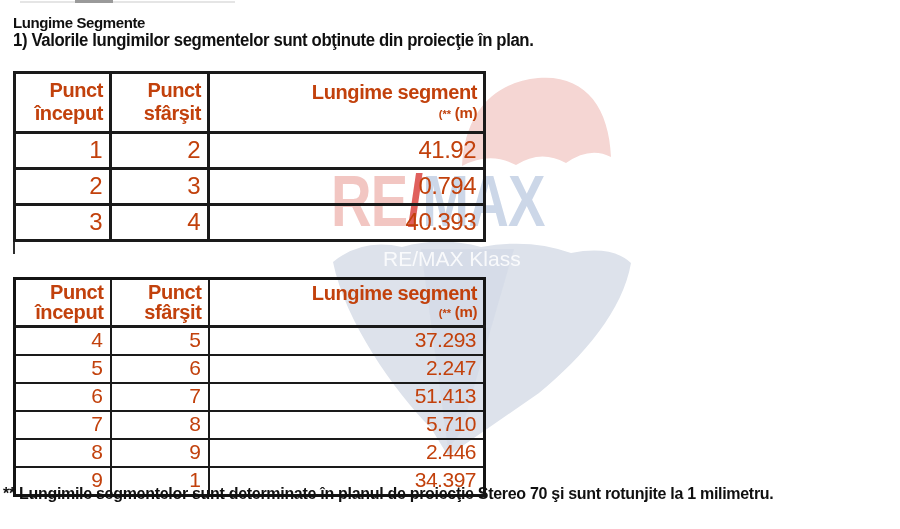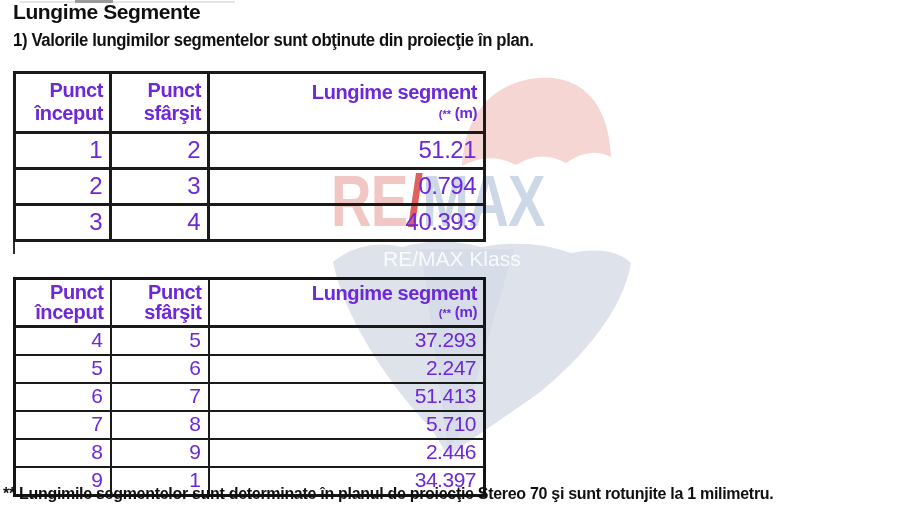--- a/index.html
+++ b/index.html
@@ -8,30 +8,30 @@
 
   
   .wm{position:absolute;left:0;top:0;width:900px;height:529px;z-index:0;}
 
   
   .artifact{position:absolute;background:#9a9a9a;}
   .artifact.faint{background:#cfcfcf;opacity:.55;}
   .tick{position:absolute;background:#2e2e2e;}
 
   
-  .title{position:absolute;left:13px;top:0;font-size:21px;font-weight:bold;
+  .title{position:absolute;left:13px;top:14px;font-size:15px;font-weight:bold;
          letter-spacing:-0.4px;white-space:nowrap;z-index:2;}
   .subtitle{position:absolute;left:13px;top:30px;font-size:18px;font-weight:bold;
          letter-spacing:-0.4px;white-space:nowrap;transform:scaleX(.93);
          transform-origin:left center;z-index:2;}
 
   
   .seg-table{position:absolute;border-collapse:collapse;table-layout:fixed;
              width:470px;background:transparent;z-index:1;}
-  .seg-table th,.seg-table td{background:transparent;color:#6d28d9;}
+  .seg-table th,.seg-table td{background:transparent;color:#c2410c;}
   .t1{left:13px;top:71px;border:3px solid #141414;}
   .t2{left:13px;top:277px;border:3px solid #141414;}
   .t1 th,.t1 td{border:3px solid #1a1a1a;}
   .t2 th,.t2 td{border:2px solid #1a1a1a;}
   .t2 th{border-bottom:3px solid #1a1a1a;}
 
   th{font-weight:bold;text-align:right;vertical-align:middle;padding:0 6px;}
   .t1 th{font-size:20px;line-height:23px;padding-top:5px;padding-bottom:6px;}
   .t2 th{font-size:20px;line-height:20px;padding-top:2px;padding-bottom:3px;}
   .hline{letter-spacing:-0.4px;}
@@ -93,21 +93,21 @@
         <th>
           <div class="hline">Lungime segment</div>
           <div class="hline unit"><span class="uref">(**</span> <span>(m)</span></div>
         </th>
       </tr>
     </thead>
     <tbody>
       <tr>
         <td class="num">1</td>
         <td class="num">2</td>
-        <td class="num">51.21</td>
+        <td class="num">41.92</td>
       </tr>
       <tr>
         <td class="num">2</td>
         <td class="num">3</td>
         <td class="num">0.794</td>
       </tr>
       <tr>
         <td class="num">3</td>
         <td class="num">4</td>
         <td class="num">40.393</td>

